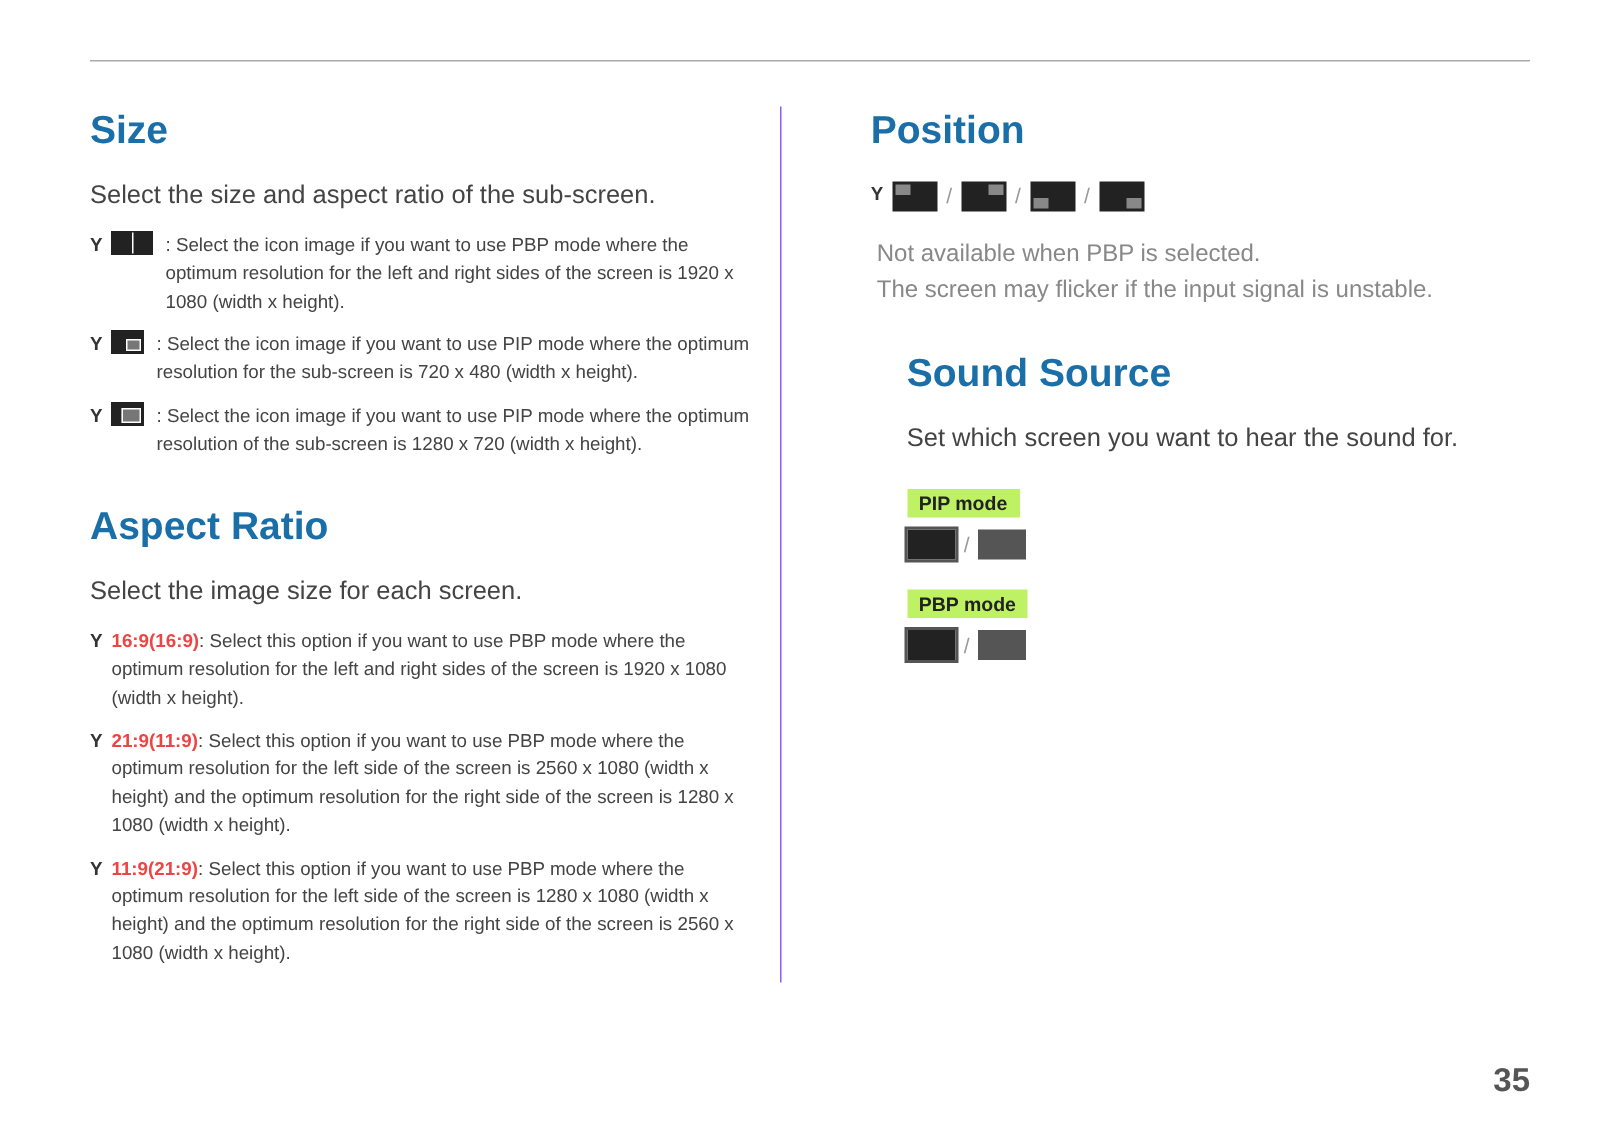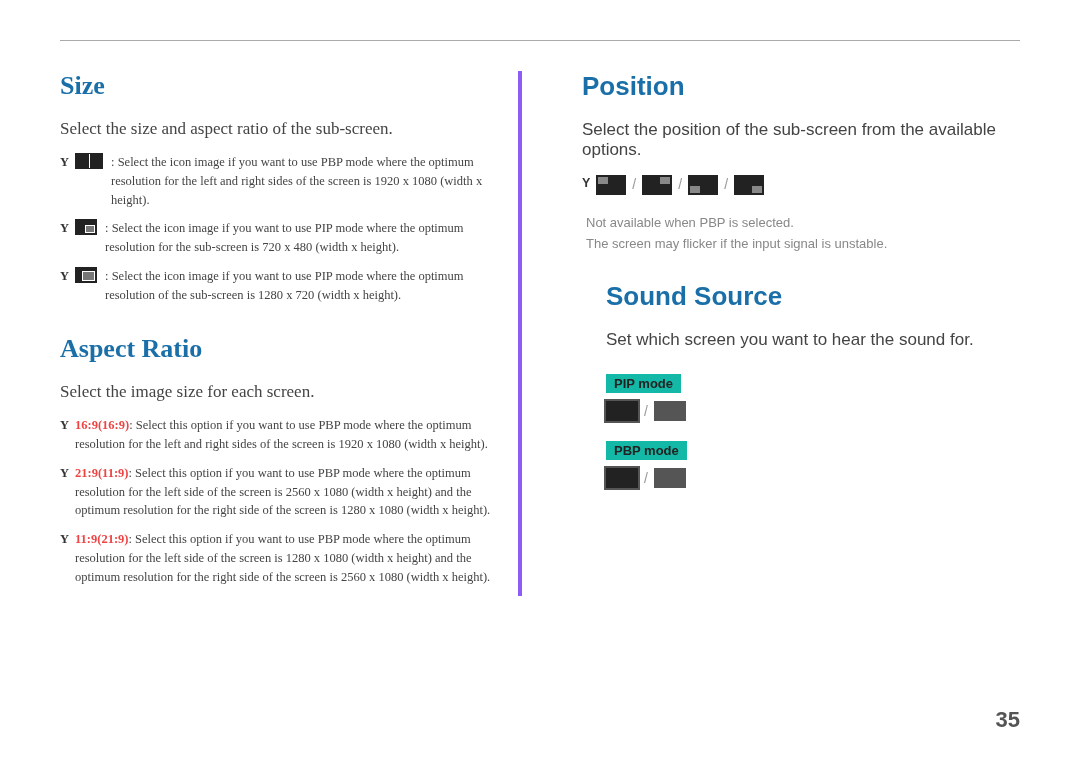--- a/index.html
+++ b/index.html
@@ -20,22 +20,21 @@
       border-top: 1.5px solid #aaa;
       margin-bottom: 30px;
     }
     .two-col {
       display: flex;
       gap: 40px;
     }
     .left-col {
       flex: 1;
       padding-right: 20px;
-      border-right: 4px solid #8b5cf6;
-      font-family: Liberation Serif, serif;
+      border-right: 1px solid #8b5cf6;
     }
     .right-col {
       flex: 1;
       padding-left: 20px;
     }
     .section-title {
       font-size: 26px;
       font-weight: bold;
       color: #1a6fa8;
       margin-bottom: 18px;
@@ -173,29 +172,29 @@
       right: 2px;
       width: 10px;
       height: 7px;
       background: #888;
     }
     .slash-sep {
       color: #999;
       font-size: 14px;
     }
     .note-text {
-      font-size: 13px;
+      font-size: 16px;
       color: #888;
       margin-bottom: 6px;
       padding-left: 4px;
     }
     
     .mode-label {
       display: inline-block;
-      background: #14b8a6;
+      background: #bef264;
       color: #222;
       font-weight: bold;
       font-size: 13px;
       padding: 2px 8px;
       margin-bottom: 8px;
       margin-top: 10px;
     }
     .sound-icons {
       display: flex;
       align-items: center;
@@ -293,21 +292,20 @@
           <span class="bullet-content"><span class="highlighted-text">11:9(21:9)</span>: Select this option if you want to use PBP mode where the optimum resolution for the left side of the screen is 1280 x 1080 (width x height) and the optimum resolution for the right side of the screen is 2560 x 1080 (width x height).</span>
         </div>
       </div>
 
     </div>
 
     <div class="right-col">
 
       <div>
         <div class="section-title">Position</div>
-        <div class="section-subtitle">Select the position of the sub-screen from the available options.</div>
 
         <div class="bullet-item">
           <span class="bullet-y">Y</span>
           <span class="pos-icons">
             <span class="pos-icon pos-icon-tl"></span>
             <span class="slash-sep">/</span>
             <span class="pos-icon pos-icon-tr"></span>
             <span class="slash-sep">/</span>
             <span class="pos-icon pos-icon-bl"></span>
             <span class="slash-sep">/</span>

